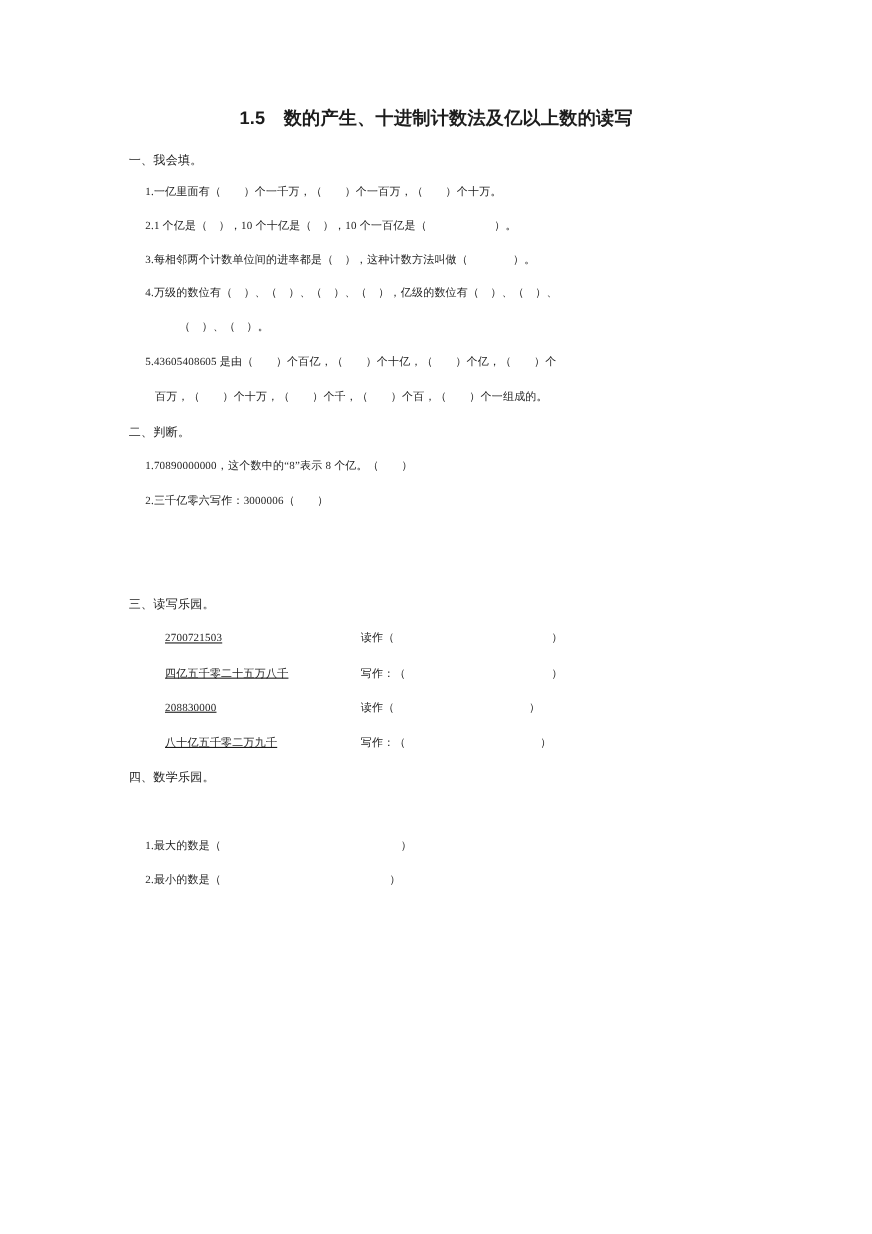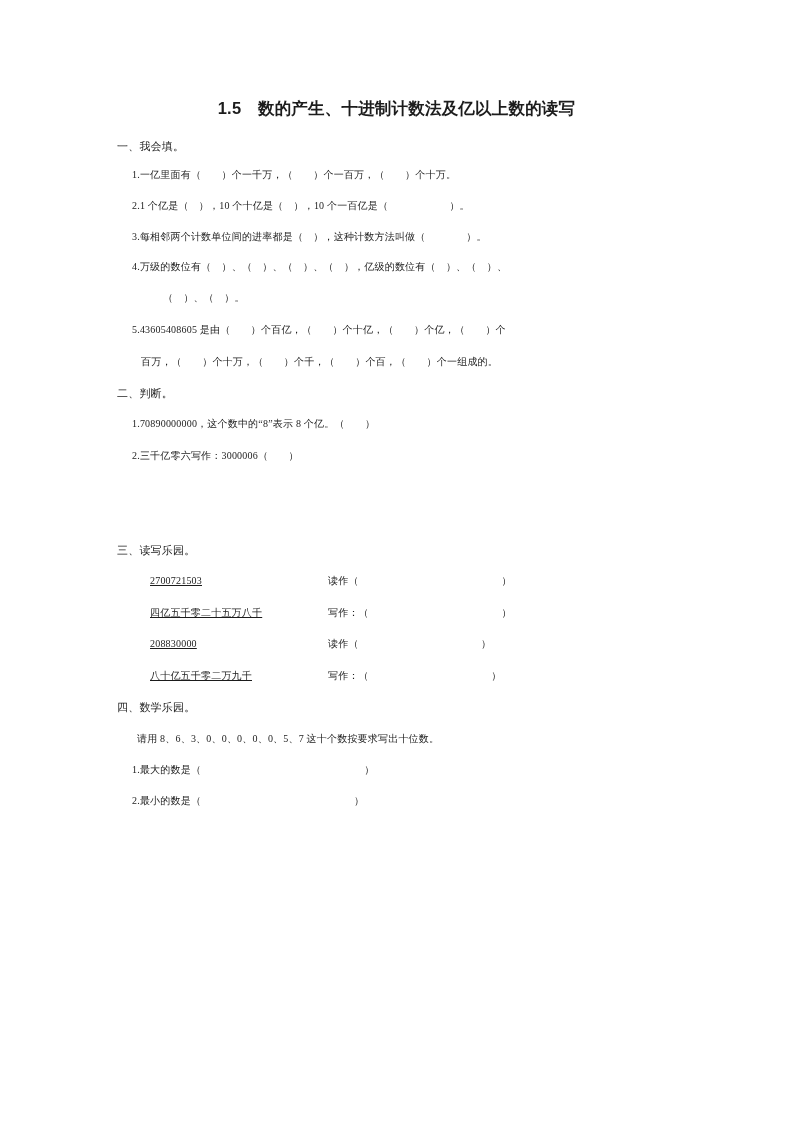--- a/index.html
+++ b/index.html
@@ -56,17 +56,16 @@
     <span class="num-col">四亿五千零二十五万八千</span><span>写作：（　　　　　　　　　　　　　）</span>
   </div>
   <div class="ln" style="top:633px;left:150px">
     <span class="num-col">208830000</span><span>读作（　　　　　　　　　　　　）</span>
   </div>
   <div class="ln" style="top:665px;left:150px">
     <span class="num-col">八十亿五千零二万九千</span><span>写作：（　　　　　　　　　　　　）</span>
   </div>
 
   <div class="ln heading" style="top:696px;left:117px">四、数学乐园。</div>
-  <div class="ln" style="top:728px;left:137px">请用 8、6、3、0、0、0、0、0、5、7 这十个数按要求写出十位数。</div>
   <div class="ln" style="top:759px;left:132px">1.最大的数是（　　　　　　　　　　　　　　　　）</div>
   <div class="ln" style="top:790px;left:132px">2.最小的数是（　　　　　　　　　　　　　　　）</div>
 
 </div>
 
 </body></html>

